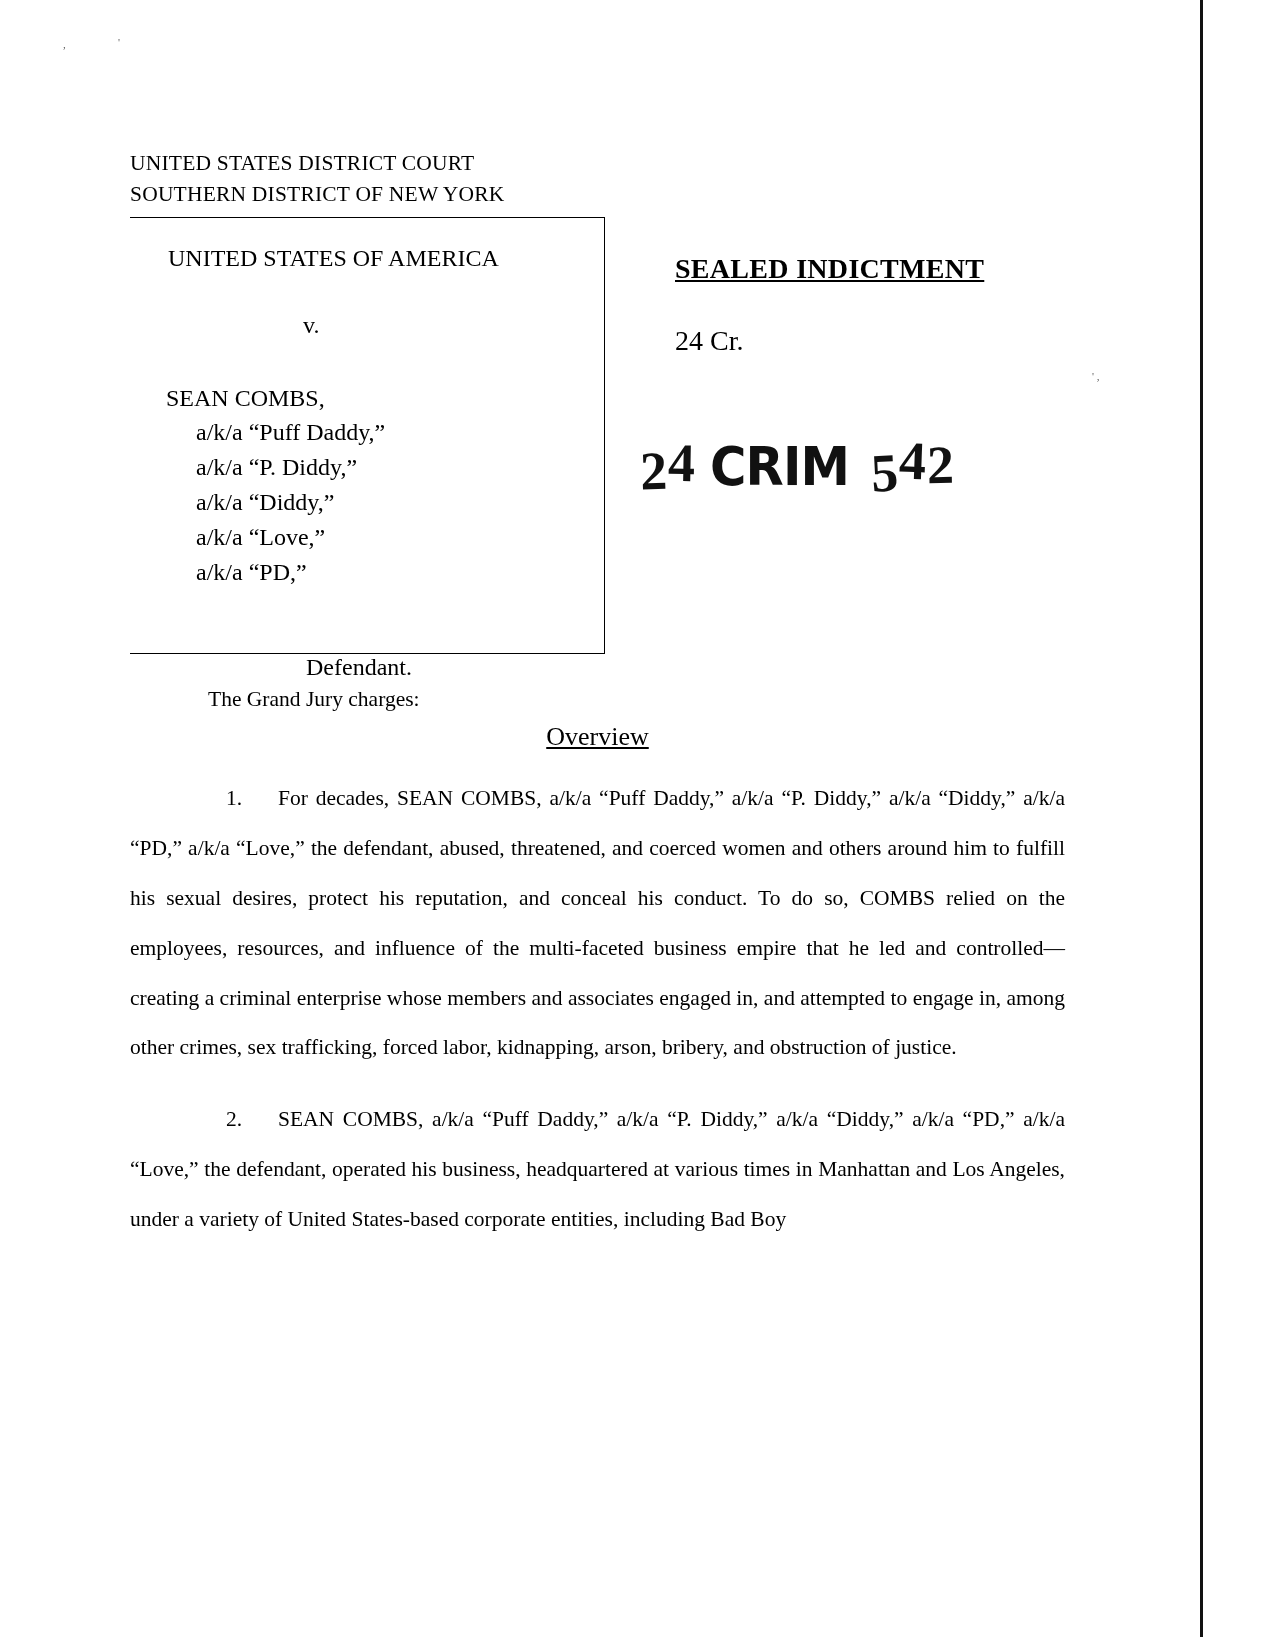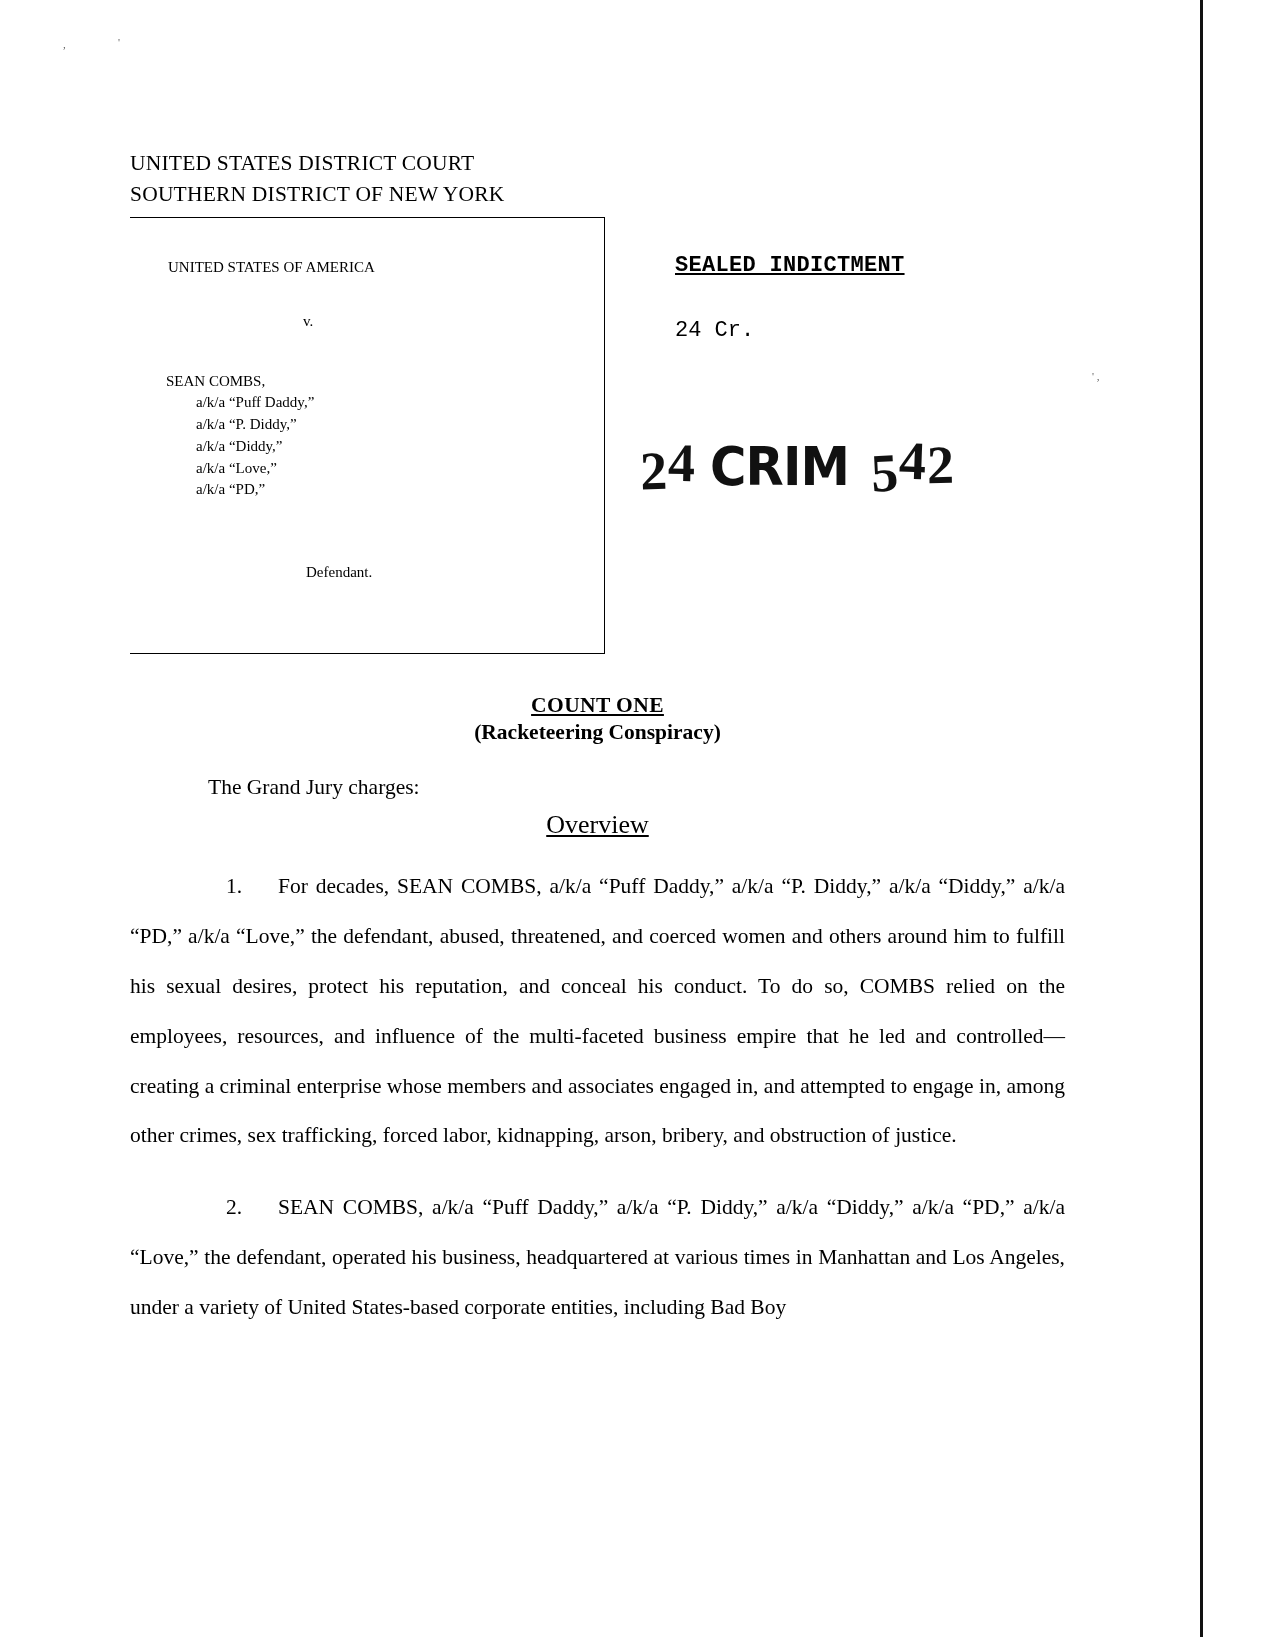--- a/index.html
+++ b/index.html
@@ -67,38 +67,37 @@
     width: 475px;
     height: 437px;
     border-top: 1.5px solid #000;
     border-right: 1.5px solid #000;
     border-bottom: 1.5px solid #000;
     box-sizing: border-box;
   }
   .caption-left {
     position: absolute;
     left: 18px;
-    top: 40px;
+    top: 24px;
     width: 440px;
-    font-size: 15px;
+    font-size: 24px;
     line-height: 1.45;
   }
   .cap-usa { margin-left: 20px; }
   .cap-v { margin-left: 155px; margin-top: 32px; }
   .cap-def { margin-left: 18px; margin-top: 38px; }
   .cap-aka { margin-left: 48px; }
   .cap-defendant { margin-left: 158px; margin-top: 61px; }
 
   .caption-right {
     position: absolute;
     left: 545px;
     top: 36px;
     width: 420px;
-    font-size: 22px;
-    font-family: Liberation Mono, monospace;
+    font-size: 28px;
   }
   .sealed-title {
     font-weight: bold;
     text-decoration: underline;
     letter-spacing: 0.3px;
   }
   .case-line { margin-top: 40px; }
 
   .stamp {
     position: absolute;
@@ -202,24 +201,20 @@
       <div class="caption-right">
         <div class="sealed-title">SEALED INDICTMENT</div>
         <div class="case-line">24 Cr.</div>
       </div>
 
       <div class="stamp">
         <span class="d1">2</span><span class="d2">4</span><span class="crim">CRIM</span><span class="n1">5</span><span class="n2">4</span><span class="n3">2</span>
       </div>
     </div>
 
-    <div class="count-block">
-      <div class="count-title">COUNT ONE</div>
-      <div class="count-sub">(Racketeering Conspiracy)</div>
-    </div>
 
     <div class="charges">The Grand Jury charges:</div>
 
     <div class="section-heading">Overview</div>
 
     <div class="para">
       <span class="indent"></span><span class="num">1.</span><span>For decades, SEAN COMBS, a/k/a “Puff Daddy,” a/k/a “P. Diddy,” a/k/a “Diddy,” a/k/a “PD,” a/k/a “Love,” the defendant, abused, threatened, and coerced women and others around him to fulfill his sexual desires, protect his reputation, and conceal his conduct.  To do so, COMBS relied on the employees, resources, and influence of the multi-faceted business empire that he led and controlled—creating a criminal enterprise whose members and associates engaged in, and attempted to engage in, among other crimes, sex trafficking, forced labor, kidnapping, arson, bribery, and obstruction of justice.</span>
     </div>
 
     <div class="para">

